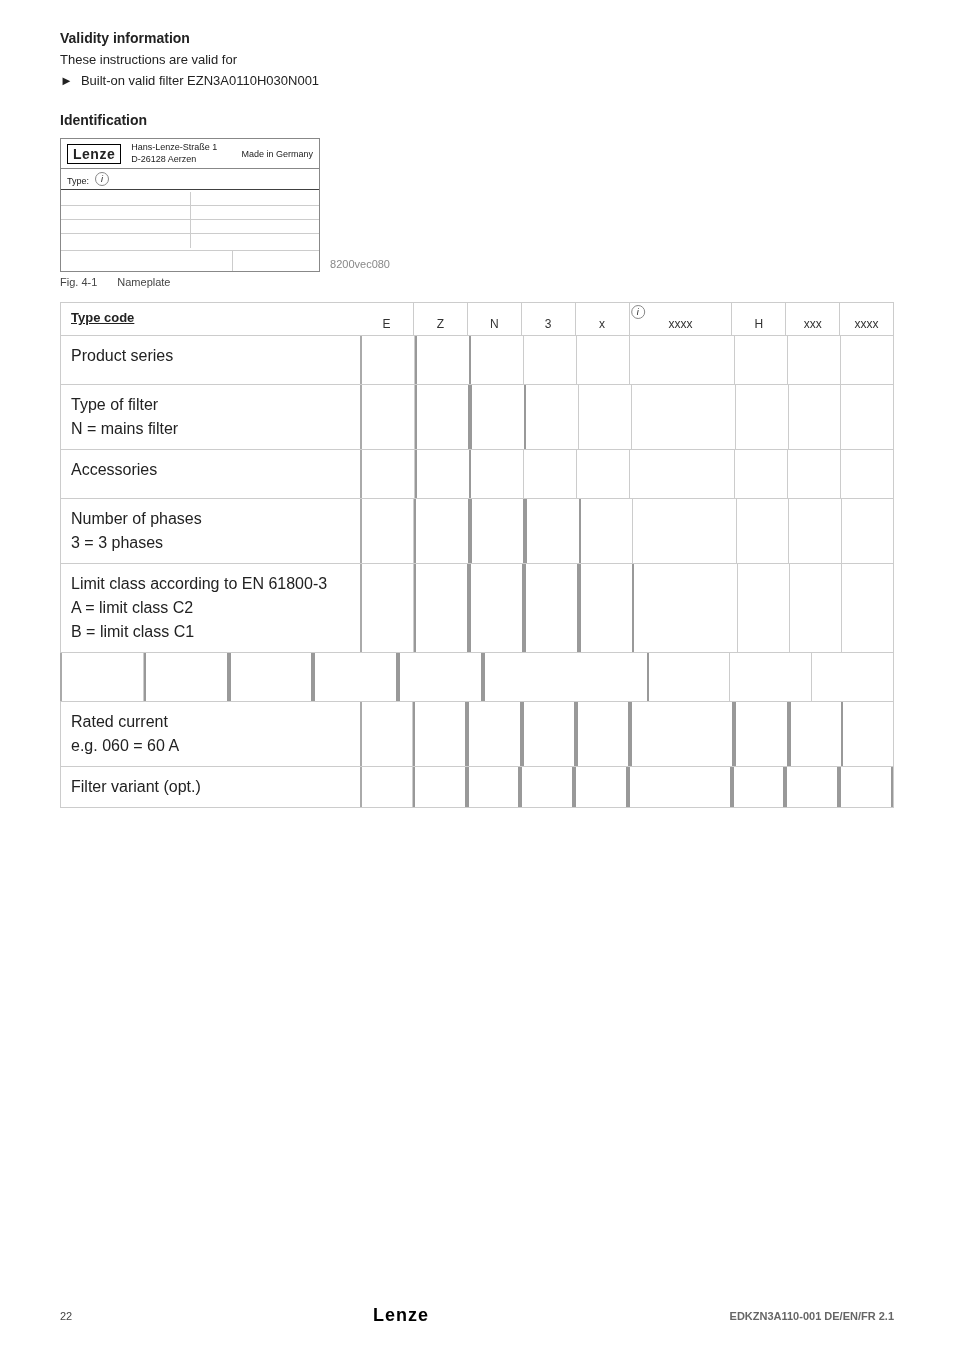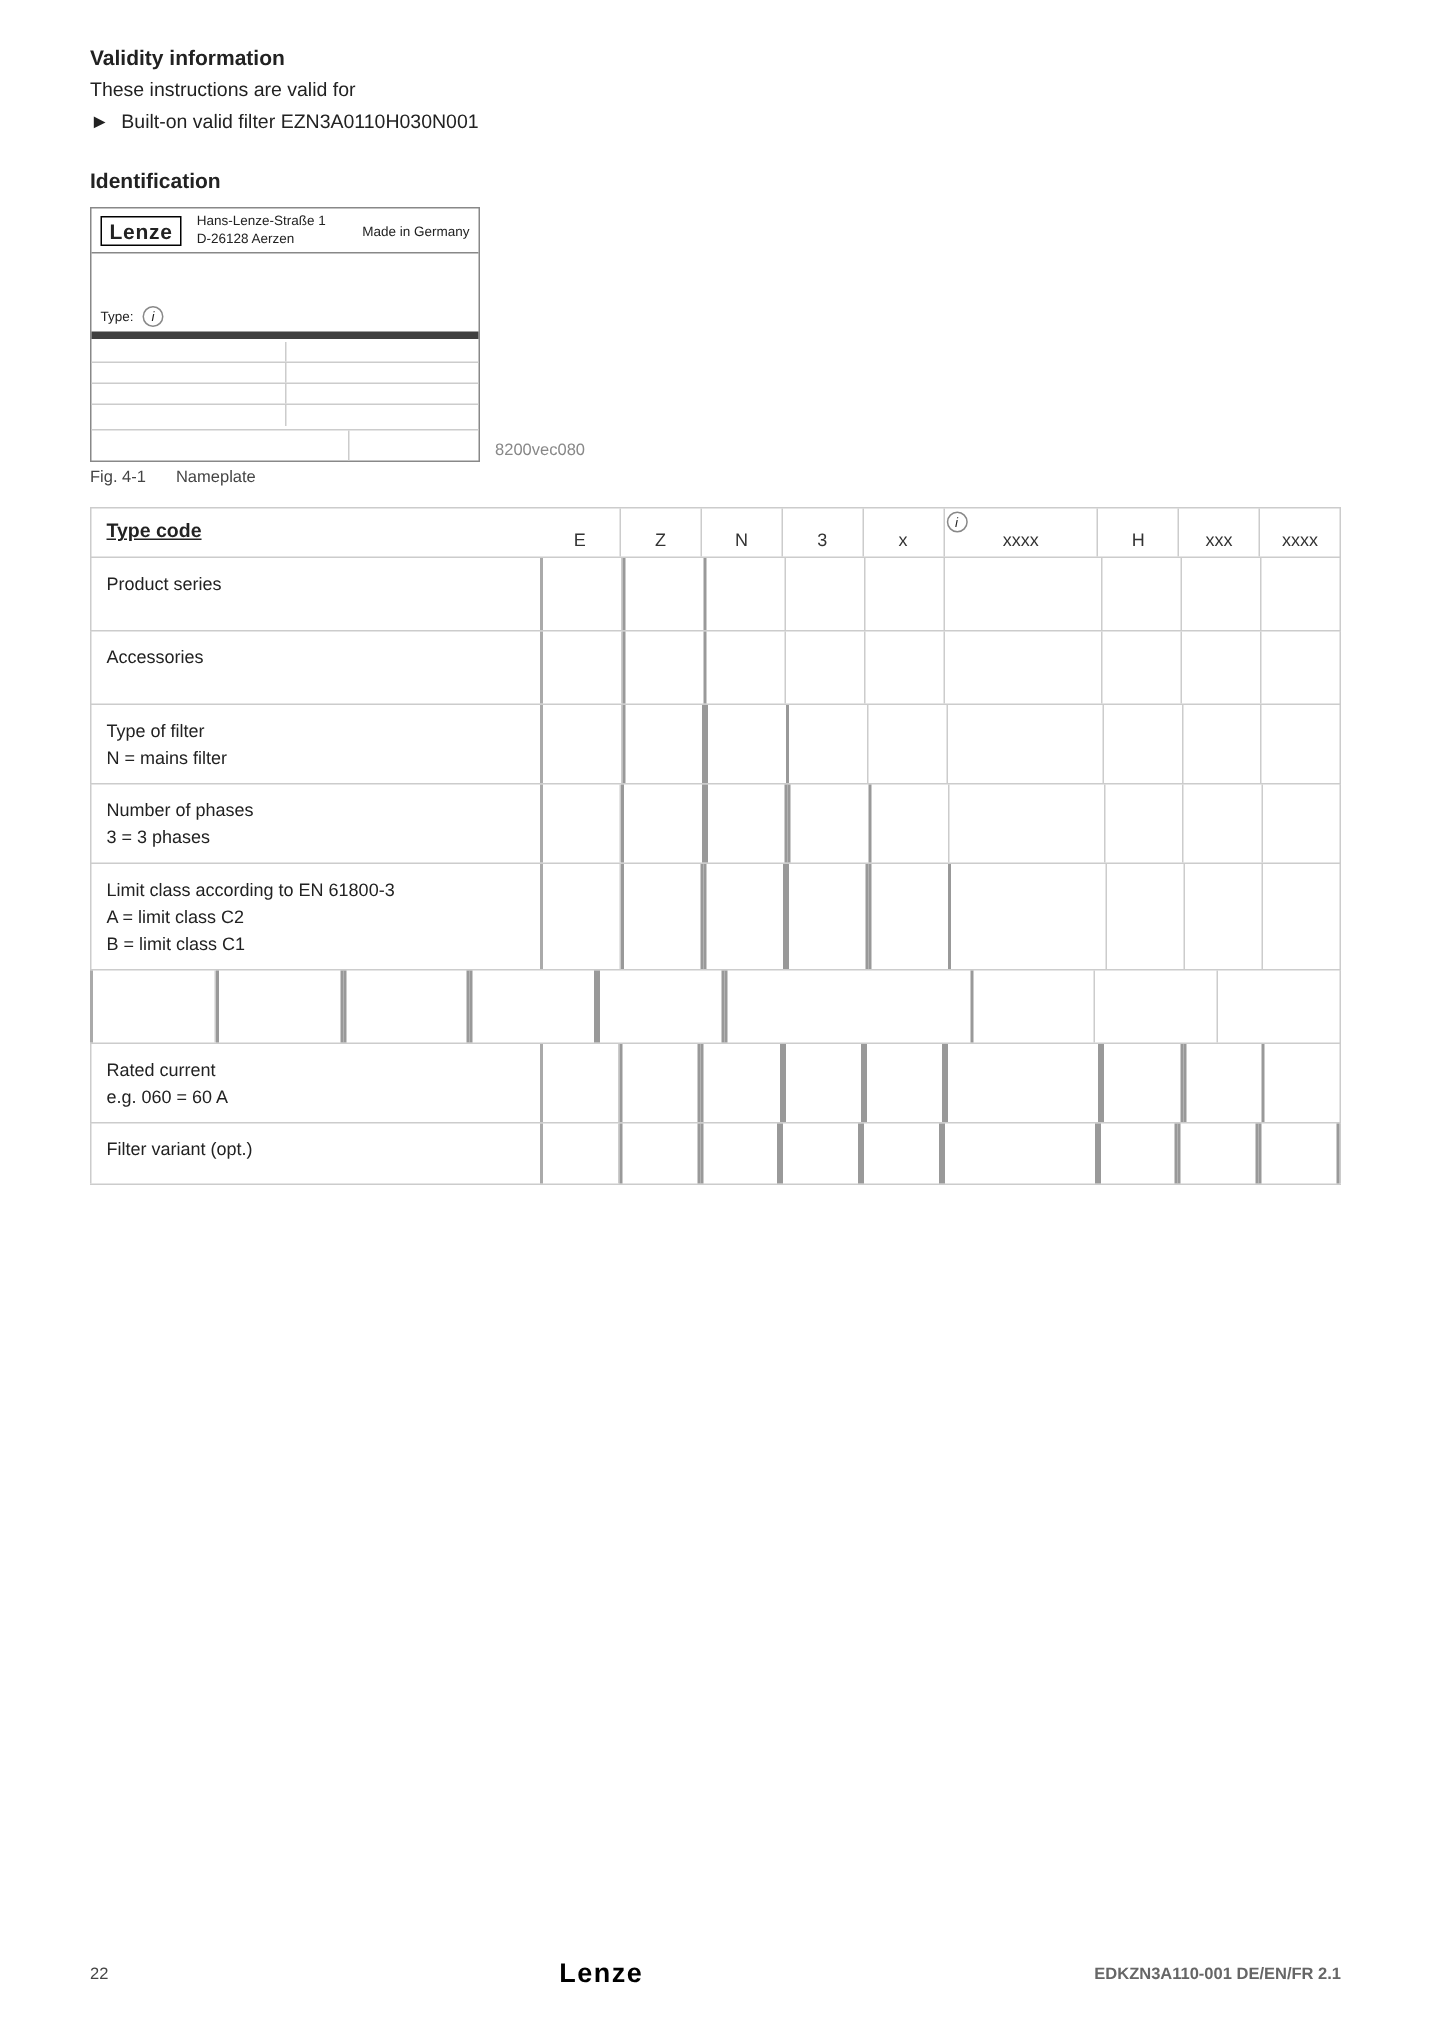--- a/index.html
+++ b/index.html
@@ -65,25 +65,24 @@
       font-size: 9px;
       line-height: 1.3;
       flex: 1;
     }
     .made-in {
       font-size: 9px;
       white-space: nowrap;
     }
     .nameplate-type-row {
       display: flex;
-      align-items: center;
+      align-items: flex-end;
       padding: 3px 6px;
-      border-bottom: 5px solid #404040;
+      border-bottom: 1px solid #404040;
       gap: 6px;
-      margin-top: 32px;
     }
     .type-label {
       font-size: 9px;
     }
     .info-circle {
       width: 14px;
       height: 14px;
       border-radius: 50%;
       border: 1px solid #888;
       display: flex;
@@ -189,21 +188,21 @@
     }
     .tc-col:last-child { border-right: none; }
     .tc-col.wide2 { flex: 2; }
 
     .tc-data-row {
       display: flex;
     }
     .tc-label-cell {
       flex: 0 0 300px;
       padding: 8px 10px;
-      font-size: 12px;
+      font-size: 16px;
       line-height: 1.5;
       border: 1px solid #ccc;
       border-top: none;
       border-right: none;
     }
     .tc-data-cells {
       display: flex;
       flex: 1;
       border: 1px solid #ccc;
       border-top: none;
@@ -316,44 +315,44 @@
       <div class="tc-cell"></div>
       <div class="tc-cell wide2"></div>
       <div class="tc-cell"></div>
       <div class="tc-cell"></div>
       <div class="tc-cell"></div>
     </div>
   </div>
 
   <div class="tc-data-row">
     <div class="tc-label-cell">
-      <span>Accessories</span>
-    </div>
-    <div class="tc-data-cells">
-      <div class="tc-cell" style="border-left:2px solid #aaa;"></div>
-      <div class="tc-cell" style="border-left:2px solid #999; border-right:2px solid #999;"></div>
-      <div class="tc-cell"></div>
-      <div class="tc-cell"></div>
-      <div class="tc-cell"></div>
-      <div class="tc-cell wide2"></div>
-      <div class="tc-cell"></div>
-      <div class="tc-cell"></div>
-      <div class="tc-cell"></div>
-    </div>
-  </div>
-
-  <div class="tc-data-row">
-    <div class="tc-label-cell">
       <div>Type of filter</div>
       <div>N = mains filter</div>
     </div>
     <div class="tc-data-cells">
       <div class="tc-cell" style="border-left:2px solid #aaa;"></div>
       <div class="tc-cell" style="border-left:2px solid #999; border-right:2px solid #999;"></div>
       <div class="tc-cell" style="border-left:2px solid #999; border-right:2px solid #999;"></div>
+      <div class="tc-cell"></div>
+      <div class="tc-cell"></div>
+      <div class="tc-cell wide2"></div>
+      <div class="tc-cell"></div>
+      <div class="tc-cell"></div>
+      <div class="tc-cell"></div>
+    </div>
+  </div>
+
+  <div class="tc-data-row">
+    <div class="tc-label-cell">
+      <span>Accessories</span>
+    </div>
+    <div class="tc-data-cells">
+      <div class="tc-cell" style="border-left:2px solid #aaa;"></div>
+      <div class="tc-cell" style="border-left:2px solid #999; border-right:2px solid #999;"></div>
+      <div class="tc-cell"></div>
       <div class="tc-cell"></div>
       <div class="tc-cell"></div>
       <div class="tc-cell wide2"></div>
       <div class="tc-cell"></div>
       <div class="tc-cell"></div>
       <div class="tc-cell"></div>
     </div>
   </div>
 
   <div class="tc-data-row">

